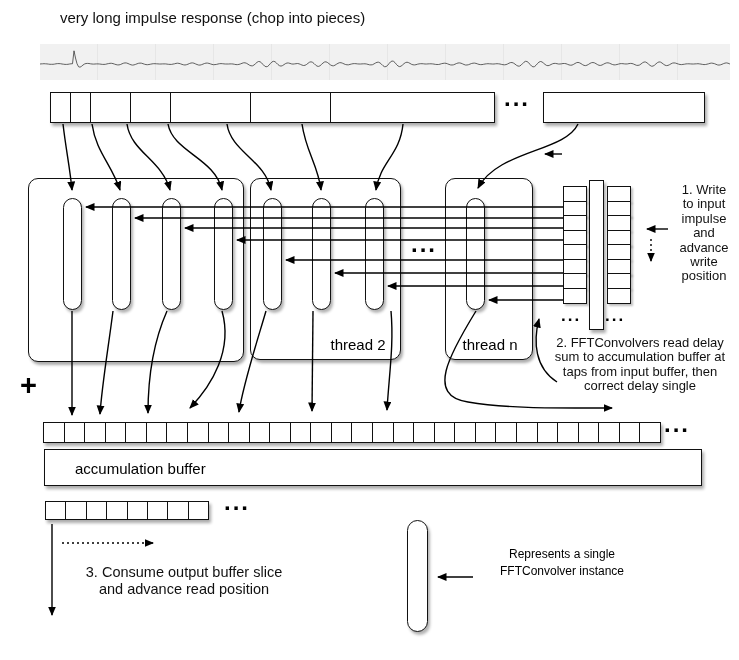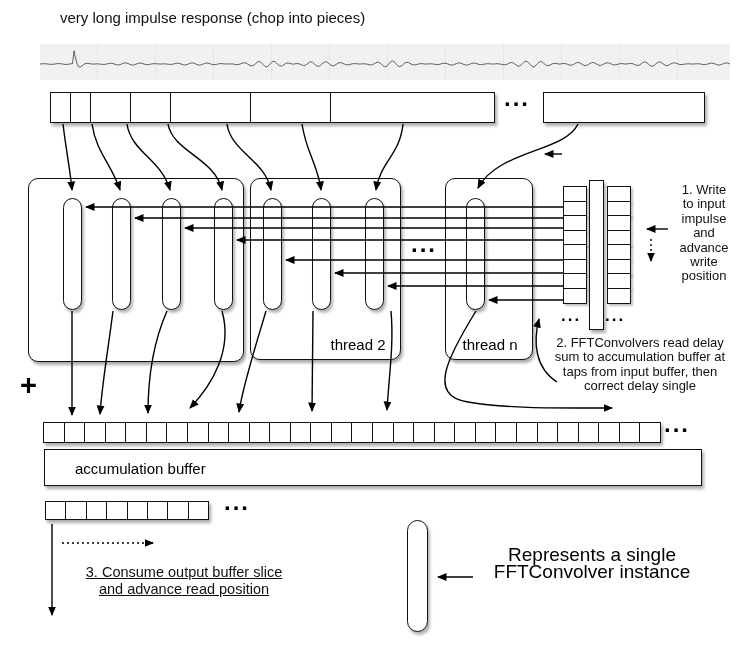--- a/index.html
+++ b/index.html
@@ -2,22 +2,22 @@
 <html><head>
 <meta charset="utf-8">
 <style>
   html,body{margin:0;padding:0;background:#fff;}
   .stage{position:relative;width:730px;height:660px;background:#fff;overflow:hidden;
          font-family:"Liberation Sans",sans-serif;color:#000;}
   .title{position:absolute;left:60px;top:9px;font-size:15px;color:#111;z-index:6;}
   .lbl{position:absolute;font-size:15px;color:#111;z-index:6;white-space:nowrap;}
   .center{position:absolute;transform:translateX(-50%);text-align:center;z-index:6;white-space:nowrap;}
   .note{font-size:13px;line-height:14.4px;color:#111;}
-  .note3{font-size:14.5px;line-height:17px;text-decoration:underline;}
-  .legendtxt{font-size:19px;line-height:17px;margin-left:30px;}
+  .note3{font-size:14.5px;line-height:17px;}
+  .legendtxt{font-size:12px;line-height:17px;}
   .threadlbl{font-size:15px;line-height:17px;}
   .wavebg{position:absolute;left:40px;top:44px;width:695px;height:36px;background:#f1f1f1;
           background-image:repeating-linear-gradient(to right,transparent 0 57px,#e6e6e6 57px 58px);z-index:0;}
   .box{position:absolute;background:#fff;border:1.6px solid #111;box-shadow:2px 3px 3px rgba(0,0,0,.33);box-sizing:border-box;z-index:1;}
   .round{border-radius:10px;}
   .kbar{position:absolute;left:50px;top:92px;height:31px;display:flex;background:#fff;
         border:1.6px solid #111;box-shadow:2px 3px 3px rgba(0,0,0,.33);box-sizing:border-box;z-index:1;}
   .seg{height:100%;border-right:1.6px solid #111;box-sizing:border-box;}
   .seg:last-child{border-right:none;}
   .pill{position:absolute;top:198px;width:19px;height:112px;background:#fff;border:1.5px solid #111;

